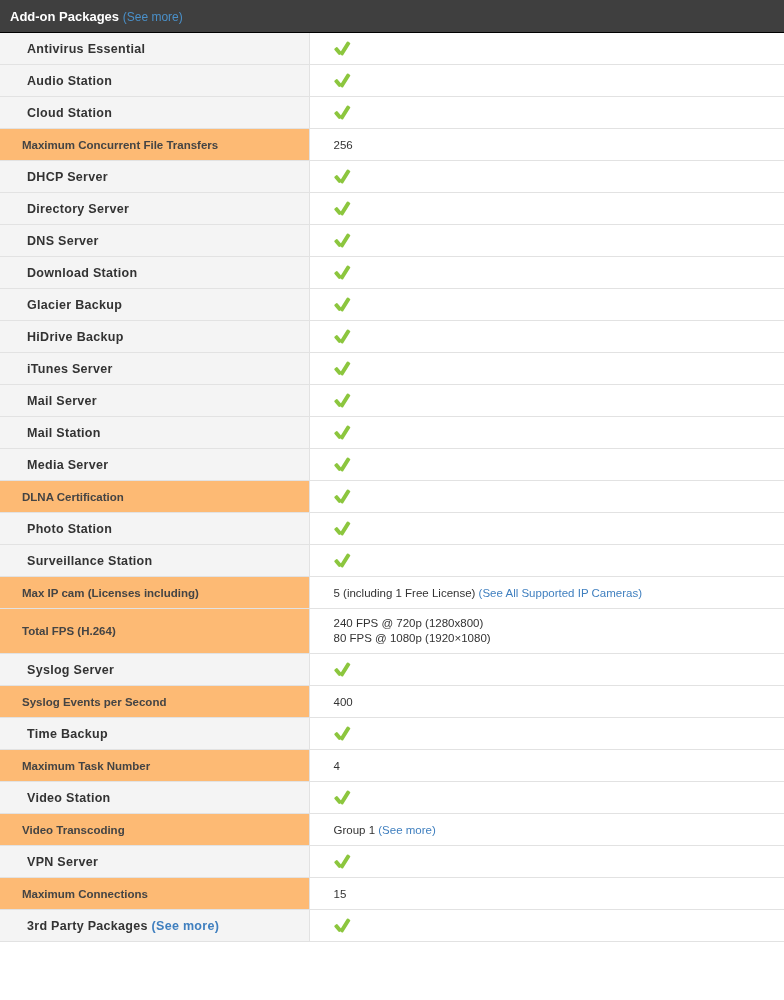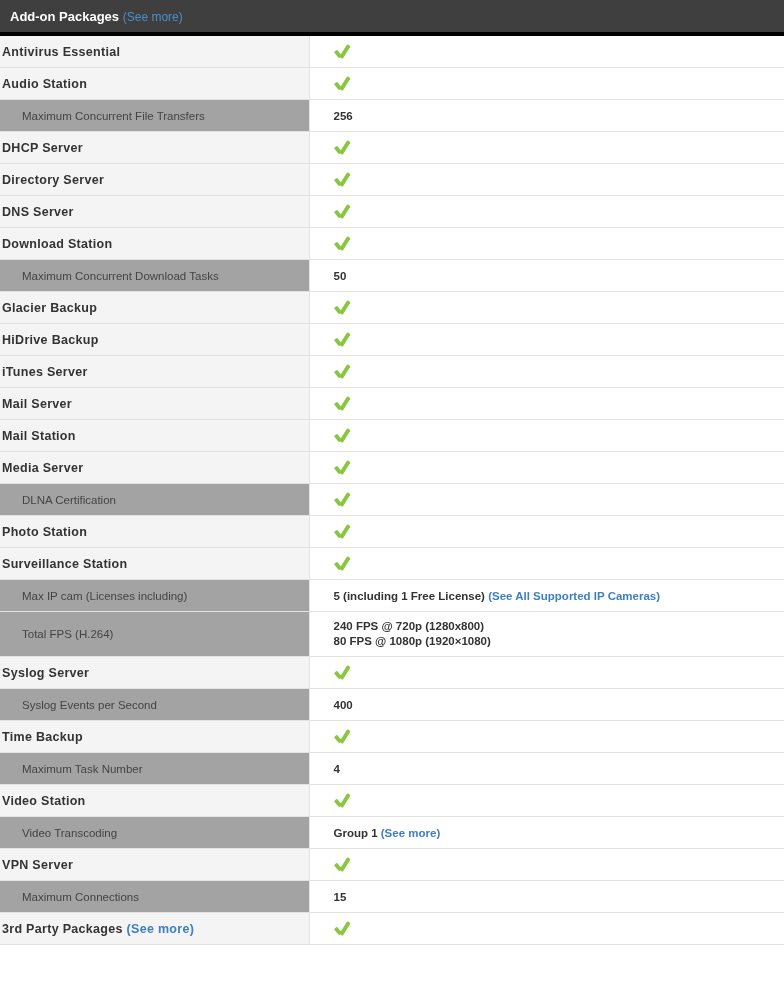--- a/index.html
+++ b/index.html
@@ -26,65 +26,64 @@
   }
 
   
   .header-row td {
     background: #3f3f3f;
     color: #ffffff;
     height: 32px;
     padding: 0 10px;
     font-weight: bold;
     font-size: 13px;
-    border-bottom: 4px solid #000000;
+    border-bottom: 1px solid #000000;
   }
   .header-row .see-more-link {
     color: #4a90c9;
     font-weight: normal;
     font-size: 12px;
     text-decoration: none;
     cursor: pointer;
   }
 
   
   .row {
     height: 31px;
   }
   .row .label-cell {
     width: 308px;
-    padding: 0 0 0 2px;
+    padding: 0 0 0 27px;
     border-bottom: 1px solid #e2e2e2;
     border-right: 1px solid #e2e2e2;
     height: 31px;
   }
   .row .value-cell {
     padding: 0 0 0 24px;
     border-bottom: 1px solid #e2e2e2;
     height: 31px;
-    font-weight: bold;
   }
 
   
   .row.main .label-cell {
     background: #f4f4f4;
     font-weight: bold;
     font-size: 12.5px;
     color: #333333;
     letter-spacing: 0.3px;
   }
   .row.main .value-cell {
     background: #ffffff;
   }
 
   
   .row.sub .label-cell {
-    background: #a3a3a3;
+    background: #fdba74;
     padding-left: 22px;
-    font-weight: normal;
+    font-weight: bold;
     color: #444444;
     font-size: 11.5px;
   }
   .row.sub .value-cell {
     background: #ffffff;
     font-size: 11.5px;
     color: #333333;
   }
   .row.sub.tall {
     height: 44px;
@@ -161,20 +160,26 @@
         <td class="value-cell">
           <span class="check-wrap"><span class="check"></span></span>
         </td>
       </tr>
       <tr class="row main">
         <td class="label-cell"><span>Audio Station</span></td>
         <td class="value-cell">
           <span class="check-wrap"><span class="check"></span></span>
         </td>
       </tr>
+      <tr class="row main">
+        <td class="label-cell"><span>Cloud Station</span></td>
+        <td class="value-cell">
+          <span class="check-wrap"><span class="check"></span></span>
+        </td>
+      </tr>
       <tr class="row sub">
         <td class="label-cell"><span>Maximum Concurrent File Transfers</span></td>
         <td class="value-cell"><span>256</span></td>
       </tr>
       <tr class="row main">
         <td class="label-cell"><span>DHCP Server</span></td>
         <td class="value-cell">
           <span class="check-wrap"><span class="check"></span></span>
         </td>
       </tr>
@@ -188,24 +193,20 @@
         <td class="label-cell"><span>DNS Server</span></td>
         <td class="value-cell">
           <span class="check-wrap"><span class="check"></span></span>
         </td>
       </tr>
       <tr class="row main">
         <td class="label-cell"><span>Download Station</span></td>
         <td class="value-cell">
           <span class="check-wrap"><span class="check"></span></span>
         </td>
-      </tr>
-      <tr class="row sub">
-        <td class="label-cell"><span>Maximum Concurrent Download Tasks</span></td>
-        <td class="value-cell"><span>50</span></td>
       </tr>
       <tr class="row main">
         <td class="label-cell"><span>Glacier Backup</span></td>
         <td class="value-cell">
           <span class="check-wrap"><span class="check"></span></span>
         </td>
       </tr>
       <tr class="row main">
         <td class="label-cell"><span>HiDrive Backup</span></td>
         <td class="value-cell">

